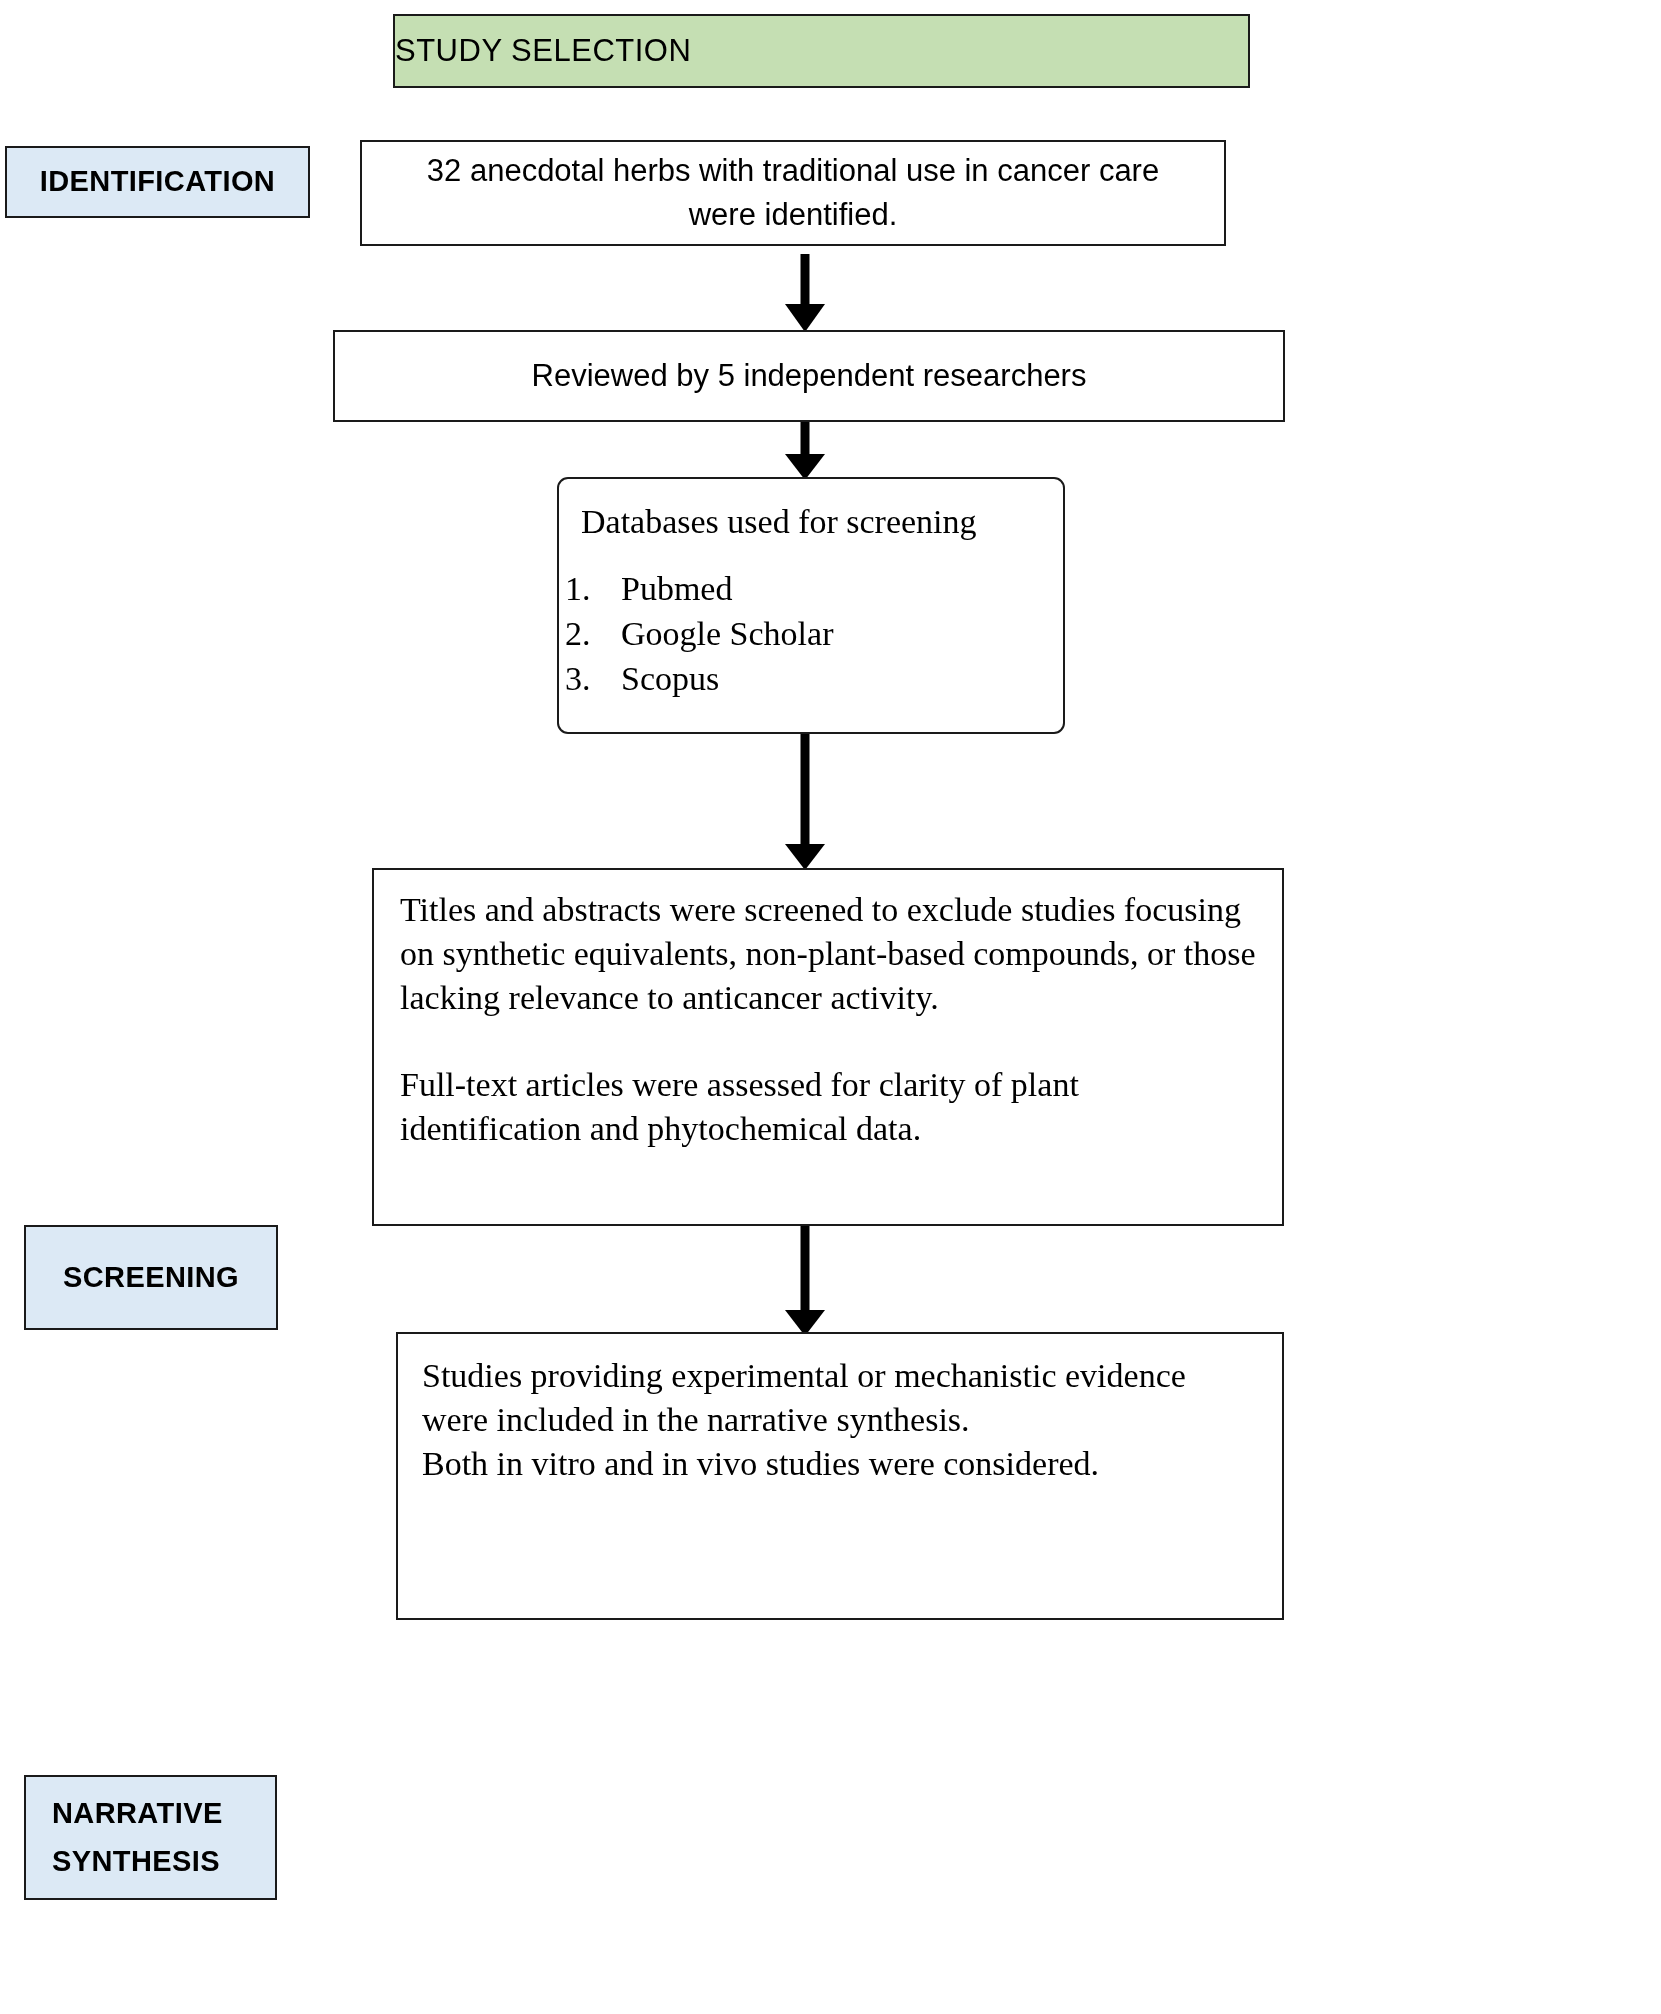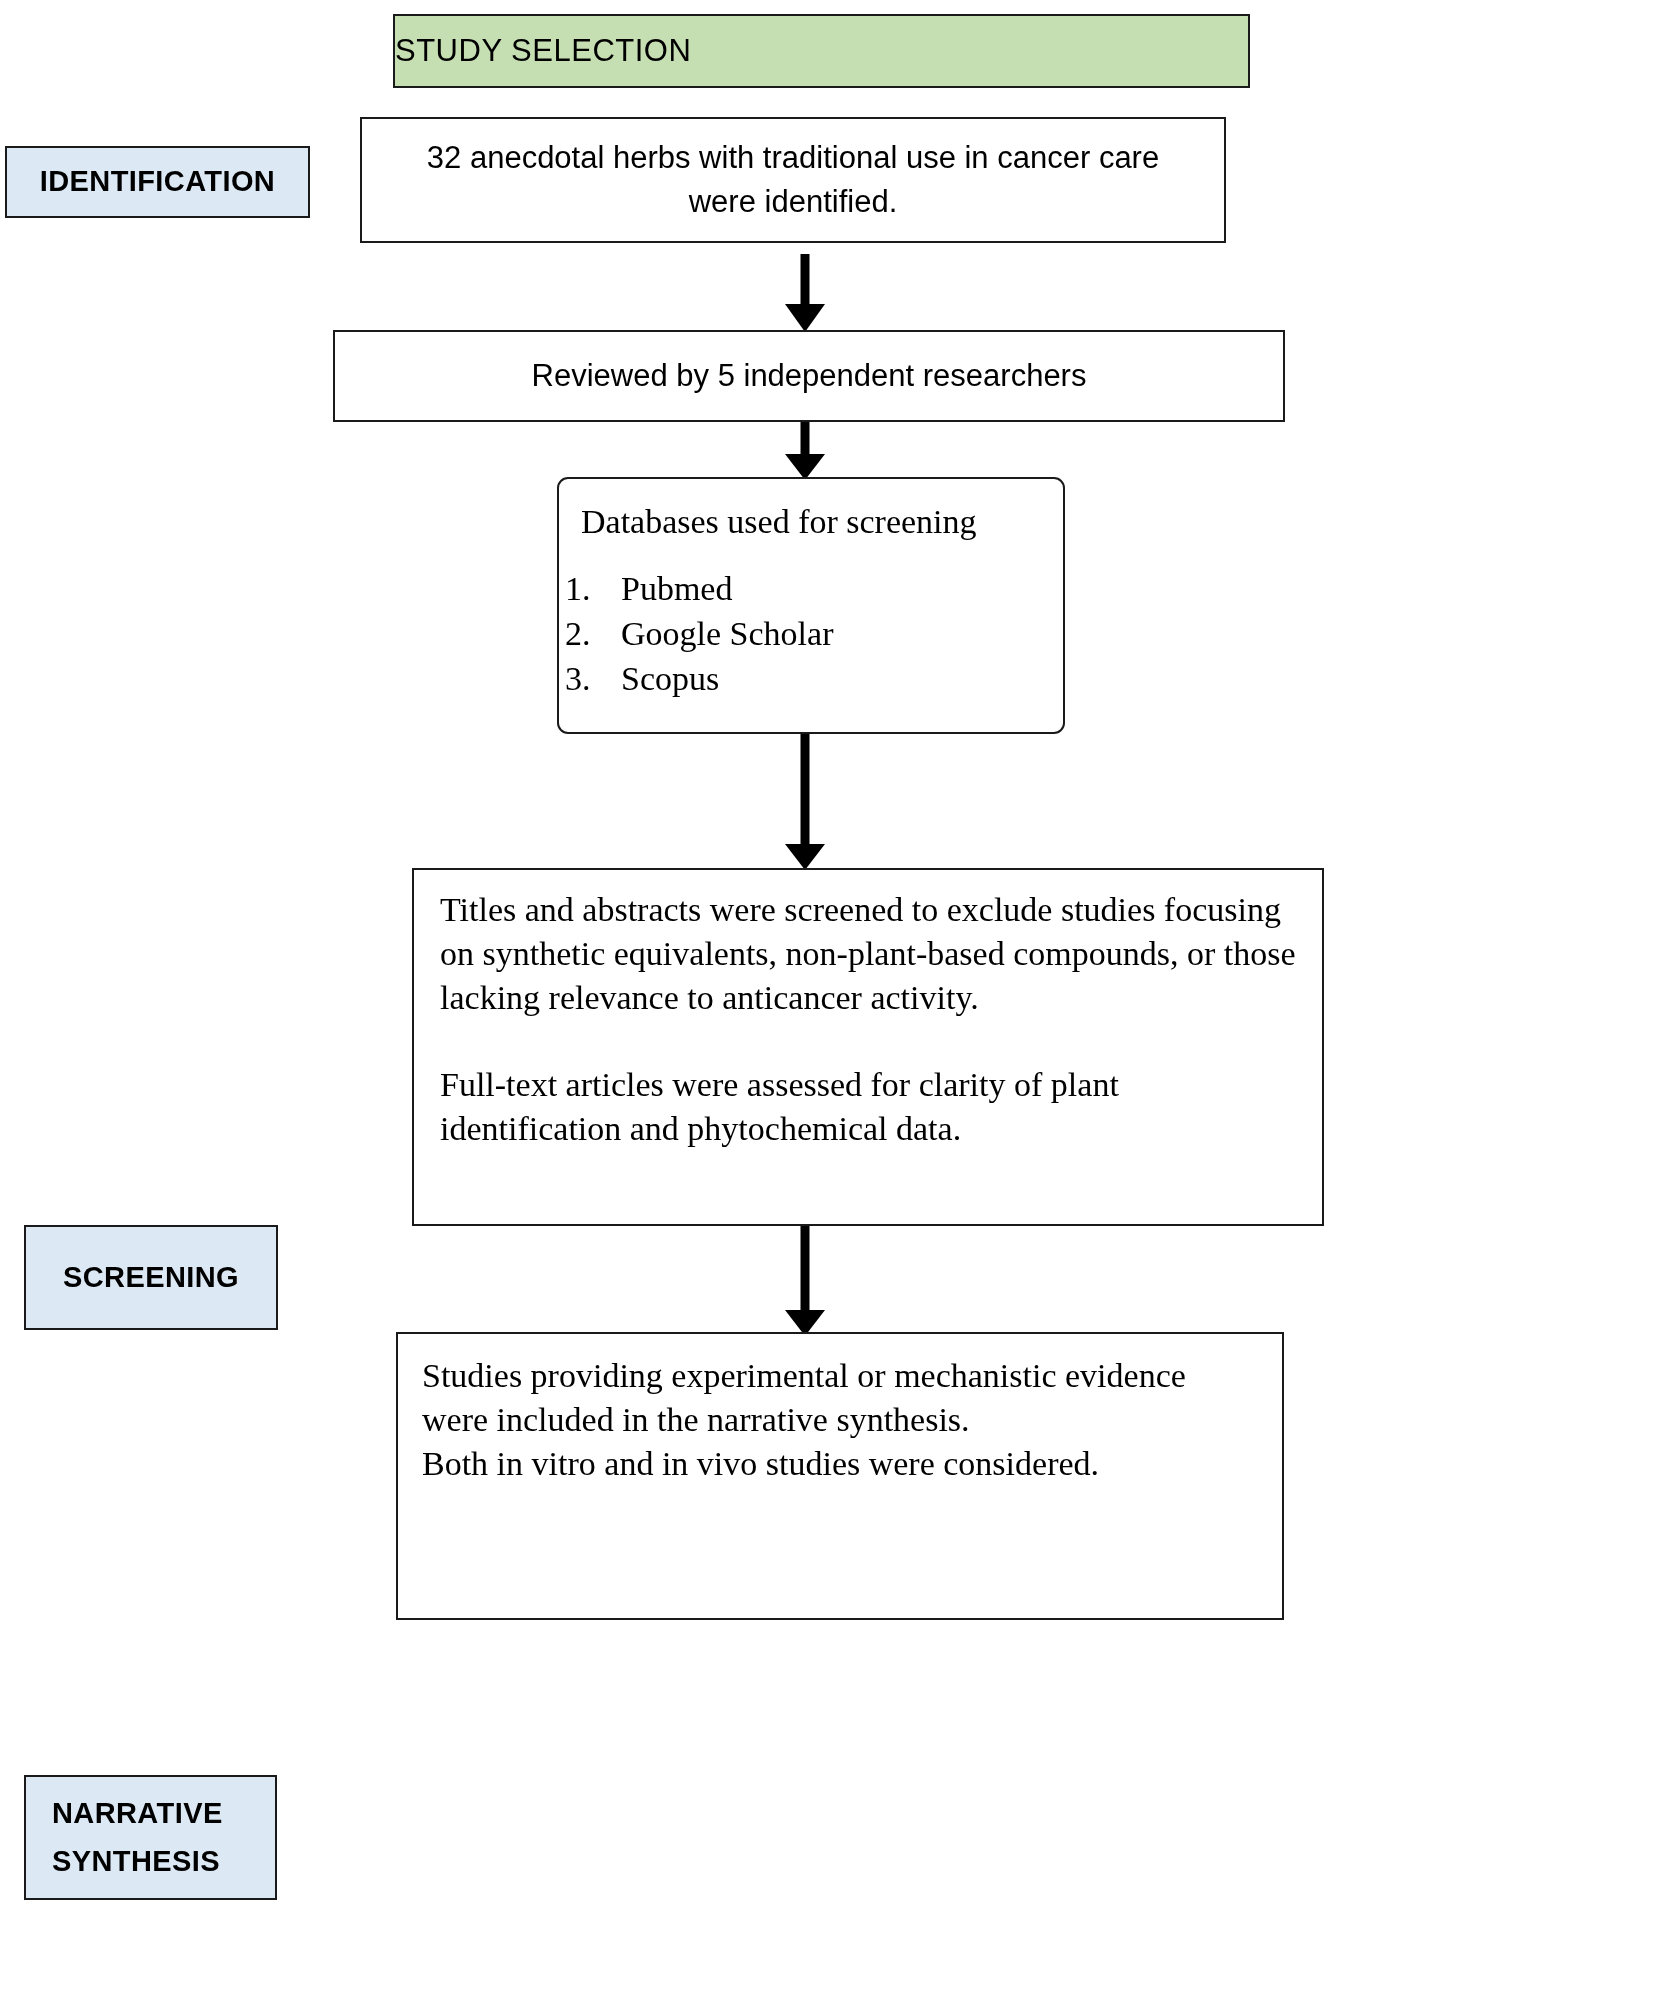--- a/index.html
+++ b/index.html
@@ -76,21 +76,21 @@
     left: 24px; top: 1775px; width: 253px; height: 125px; justify-content: center;
   }
   
   .content-sans {
     font-family: "Liberation Sans", sans-serif;
     font-size: 31px;
     line-height: 1.42;
     text-align: center;
   }
   #box-identified {
-    left: 360px; top: 117px; width: 866px; height: 126px;
+    left: 360px; top: 140px; width: 866px; height: 106px;
     display: flex; align-items: center; justify-content: center;
   }
   #box-identified .inner { padding: 0 34px; }
 
   #box-reviewed {
     left: 333px; top: 330px; width: 952px; height: 92px;
     display: flex; align-items: center; justify-content: center;
   }
 
   #box-databases {
@@ -110,21 +110,20 @@
     font-size: 34px;
     line-height: 1.32;
   }
   #box-databases ol li {
     padding-left: 22px;
   }
 
   #box-screening {
     left: 372px; top: 868px; width: 912px; height: 358px;
     padding: 18px 26px 0 26px;
-    margin-left: 40px;
   }
   #box-screening p {
     margin: 0;
     font-family: "Liberation Serif", serif;
     font-size: 34px;
     line-height: 1.30;
     text-align: left;
   }
   #box-screening p.gap { margin-top: 42px; }
 

